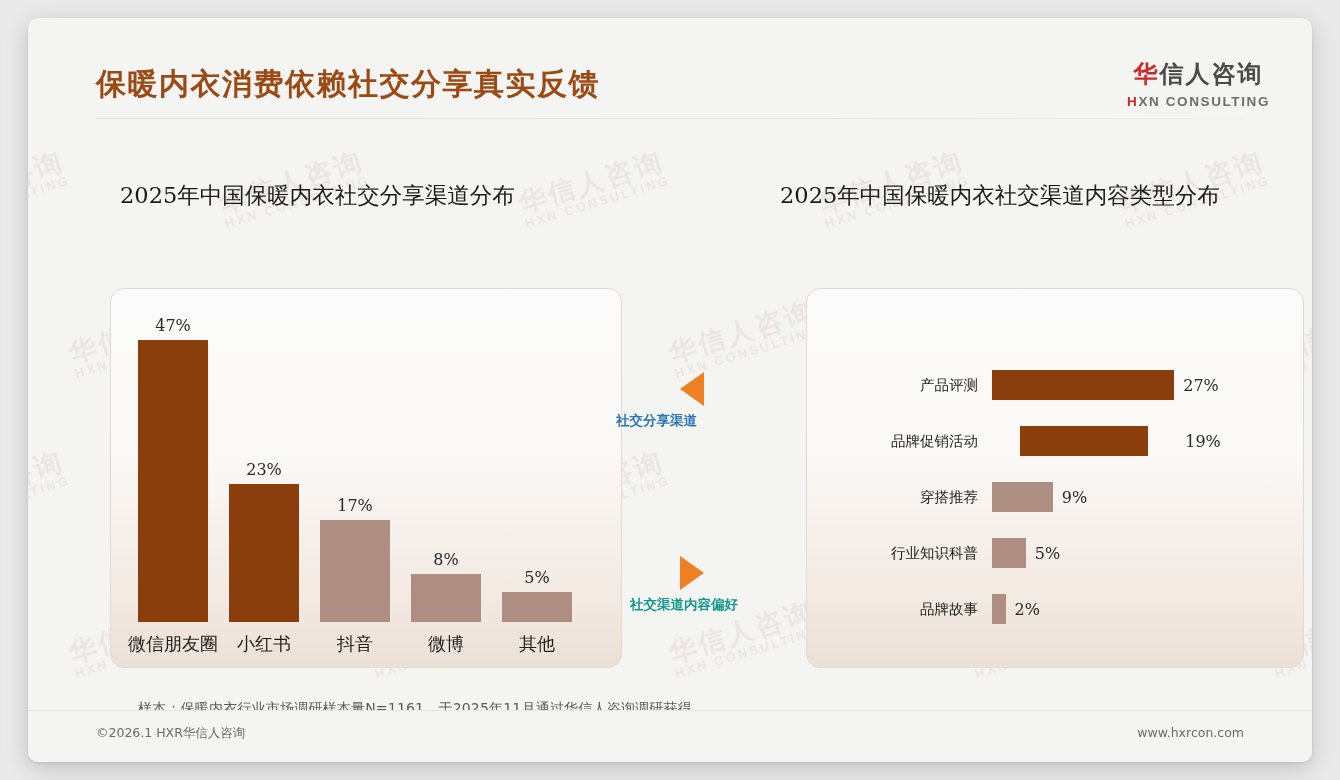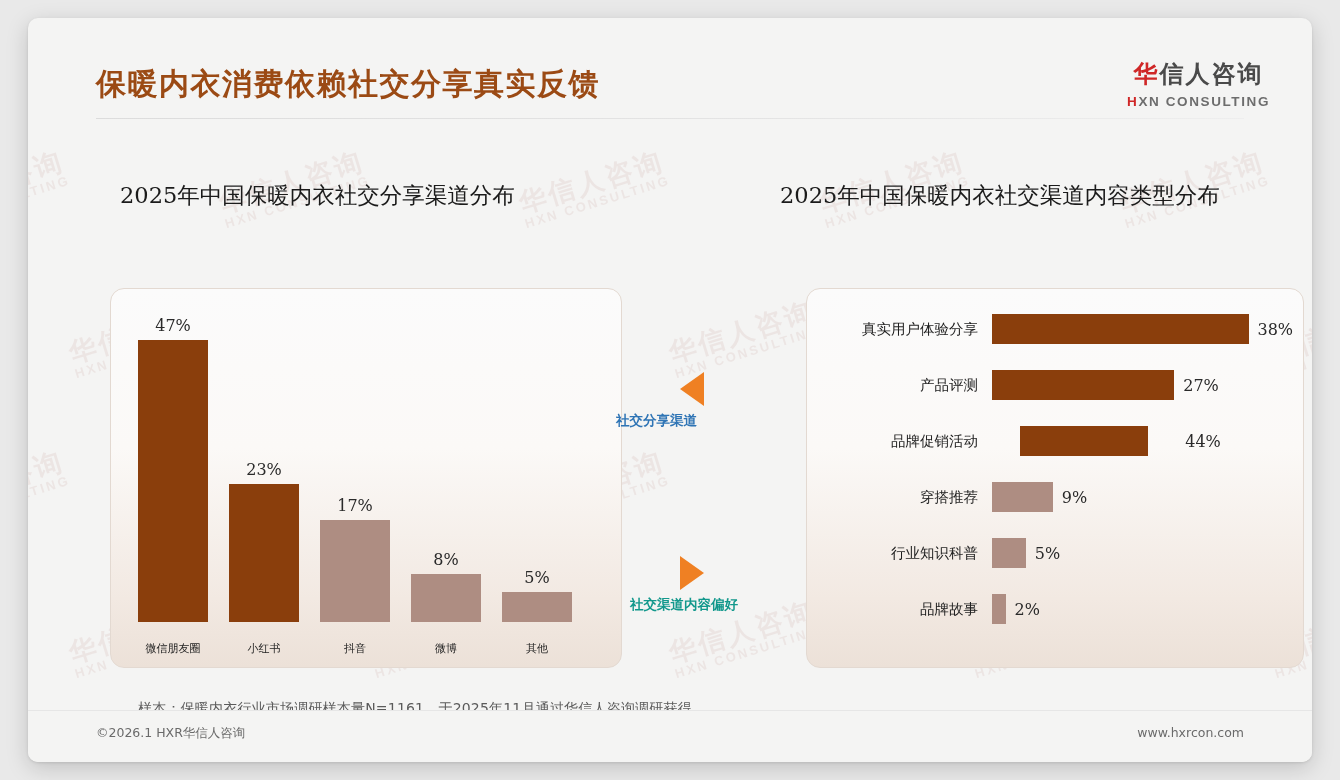--- a/index.html
+++ b/index.html
@@ -79,21 +79,21 @@
     position: absolute; bottom: 46px; width: 70px;
     display: flex; flex-direction: column; align-items: center; justify-content: flex-end;
   }
   .vcol .vval {
     font-size: 16px; color: #2a2a2a; margin-bottom: 5px;
     font-family: "DejaVu Serif", "Liberation Serif", serif;
   }
   .vcol .vbar { width: 100%; }
   .vcol .vcat {
     position: absolute; bottom: -34px; left: 50%; transform: translateX(-50%);
-    font-size: 11px; color: #1e1e1e; white-space: nowrap;
+    font-size: 18px; color: #1e1e1e; white-space: nowrap;
     font-family: "DejaVu Sans", "Liberation Sans", sans-serif;
   }
 
   
   #hbars { position: absolute; left: 778px; top: 278px; width: 520px; height: 366px; z-index: 6; }
   .hrow { position: absolute; left: 0; height: 34px; display: flex; align-items: center; }
   .hrow .hcat {
     width: 186px; text-align: right; padding-right: 14px;
     font-size: 14.5px; color: #1e1e1e; white-space: nowrap;
     font-family: "DejaVu Sans", "Liberation Sans", sans-serif;
@@ -278,34 +278,29 @@
         <div class="vcat">微博</div>
       </div>
       <div class="vcol" style="left: 392px;">
         <div class="vval">5%</div>
         <div class="vbar" style="height: 30px; background: rgb(174, 141, 130);"></div>
         <div class="vcat">其他</div>
       </div>
     </div>
 
   <div id="hbars">
-      <div class="hrow" style="top: 16px;">
-        <div class="hcat">真实用户体验分享</div>
-        <div class="hbar" style="width: 256.5px; background: rgb(138, 62, 12);"></div>
-        <div class="hval">38%</div>
-      </div>
       <div class="hrow" style="top: 72px;">
         <div class="hcat">产品评测</div>
         <div class="hbar" style="width: 182.25px; background: rgb(138, 62, 12);"></div>
         <div class="hval">27%</div>
       </div>
       <div class="hrow" style="top: 128px; gap: 28px;">
         <div class="hcat">品牌促销活动</div>
         <div class="hbar" style="width: 128.25px; background: rgb(138, 62, 12);"></div>
-        <div class="hval">44%</div>
+        <div class="hval">19%</div>
       </div>
       <div class="hrow" style="top: 184px;">
         <div class="hcat">穿搭推荐</div>
         <div class="hbar" style="width: 60.75px; background: rgb(174, 141, 130);"></div>
         <div class="hval">9%</div>
       </div>
       <div class="hrow" style="top: 240px;">
         <div class="hcat">行业知识科普</div>
         <div class="hbar" style="width: 33.75px; background: rgb(174, 141, 130);"></div>
         <div class="hval">5%</div>

